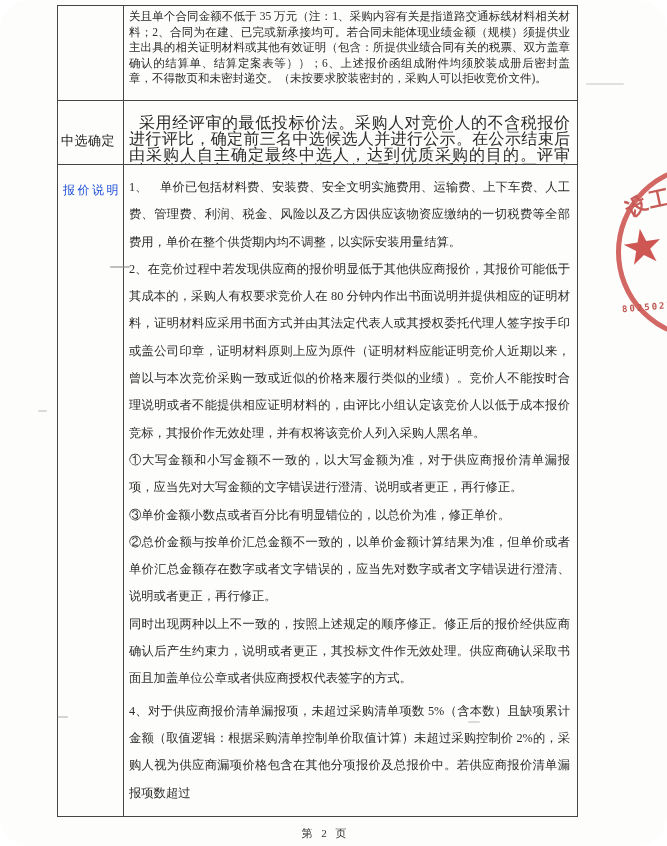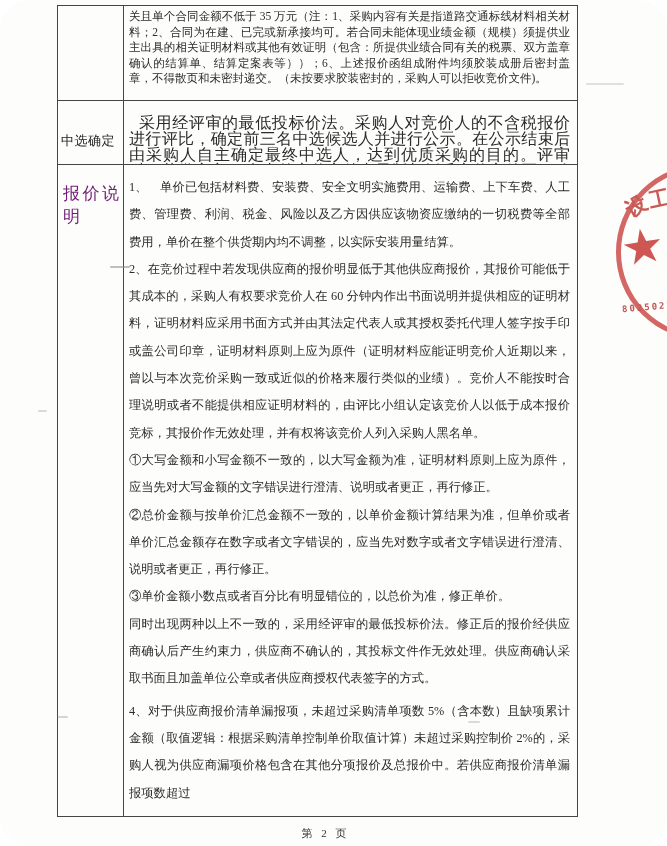--- a/index.html
+++ b/index.html
@@ -28,23 +28,23 @@
   .lbl{border-right:1px solid #454545;}
   .row2{border-top:1px solid #454545;}
   .row3{border-top:1px solid #454545;}
 
   .lbl-r2{
     font-size:13px;line-height:31px;
     padding:24px 0 0 3px;
     letter-spacing:.5px;color:#222;
   }
   .lbl-r3{
-    font-size:17px;
+    font-size:12px;
     padding:17px 0 0 5px;
-    letter-spacing:2.5px;color:#701a75;
+    letter-spacing:2.5px;color:#1d4ed8;
   }
 
   .content{padding:0 7px 0 5px;}
   .c-r1{
     font-size:11.5px;line-height:15.5px;
     padding-top:3px;text-align:justify;
   }
   .c-r2{
     font-size:16px;line-height:16px;
     padding-top:14px;text-align:justify;
@@ -113,25 +113,25 @@
     </div>
     <div class="cell content c-r2 row2">
       <p>采用经评审的最低投标价法。采购人对竞价人的不含税报价进行评比，确定前三名中选候选人并进行公示。在公示结束后由采购人自主确定最终中选人，达到优质采购的目的。评审时，若供应商 U 盘中的竞价文件电子版与纸质竞价文件不一致时，按照供应商提交的纸质竞价文件进行评比。</p>
     </div>
 
     <div class="cell lbl lbl-r3 row3">
       <span>报价说明</span>
     </div>
     <div class="cell content c-r3 row3">
       <p>1、　单价已包括材料费、安装费、安全文明实施费用、运输费、上下车费、人工费、管理费、利润、税金、风险以及乙方因供应该物资应缴纳的一切税费等全部费用，单价在整个供货期内均不调整，以实际安装用量结算。</p>
-      <p>2、在竞价过程中若发现供应商的报价明显低于其他供应商报价，其报价可能低于其成本的，采购人有权要求竞价人在 60 分钟内作出书面说明并提供相应的证明材料，证明材料应采用书面方式并由其法定代表人或其授权委托代理人签字按手印或盖公司印章，证明材料原则上应为原件（证明材料应能证明竞价人近期以来，曾以与本次竞价采购一致或近似的价格来履行类似的业绩）。竞价人不能按时合理说明或者不能提供相应证明材料的，由评比小组认定该竞价人以低于成本报价竞标，其报价作无效处理，并有权将该竞价人列入采购人黑名单。</p>
-      <p>①大写金额和小写金额不一致的，以大写金额为准，证明材料原则上应为原件，应当先对大写金额的文字错误进行澄清、说明或者更正，再行修正。</p>
+      <p>2、在竞价过程中若发现供应商的报价明显低于其他供应商报价，其报价可能低于其成本的，采购人有权要求竞价人在 80 分钟内作出书面说明并提供相应的证明材料，证明材料应采用书面方式并由其法定代表人或其授权委托代理人签字按手印或盖公司印章，证明材料原则上应为原件（证明材料应能证明竞价人近期以来，曾以与本次竞价采购一致或近似的价格来履行类似的业绩）。竞价人不能按时合理说明或者不能提供相应证明材料的，由评比小组认定该竞价人以低于成本报价竞标，其报价作无效处理，并有权将该竞价人列入采购人黑名单。</p>
+      <p>①大写金额和小写金额不一致的，以大写金额为准，对于供应商报价清单漏报项，应当先对大写金额的文字错误进行澄清、说明或者更正，再行修正。</p>
+      <p>③单价金额小数点或者百分比有明显错位的，以总价为准，修正单价。</p>
       <p>②总价金额与按单价汇总金额不一致的，以单价金额计算结果为准，但单价或者单价汇总金额存在数字或者文字错误的，应当先对数字或者文字错误进行澄清、说明或者更正，再行修正。</p>
-      <p>③单价金额小数点或者百分比有明显错位的，以总价为准，修正单价。</p>
-      <p>同时出现两种以上不一致的，采用经评审的最低投标价法。修正后的报价经供应商确认后产生约束力，供应商不确认的，其投标文件作无效处理。供应商确认采取书面且加盖单位公章或者供应商授权代表签字的方式。</p>
+      <p>同时出现两种以上不一致的，按照上述规定的顺序修正。修正后的报价经供应商确认后产生约束力，说明或者更正，其投标文件作无效处理。供应商确认采取书面且加盖单位公章或者供应商授权代表签字的方式。</p>
       <p class="p4">4、对于供应商报价清单漏报项，未超过采购清单项数 5%（含本数）且缺项累计金额（取值逻辑：根据采购清单控制单价取值计算）未超过采购控制价 2%的，采购人视为供应商漏项价格包含在其他分项报价及总报价中。若供应商报价清单漏报项数超过</p>
     </div>
 
   </div>
 
   <div class="stamp">
     <div class="stamp-ring"></div>
     <span class="stamp-char ch1">设</span>
     <span class="stamp-char ch2">工</span>
     <span class="stamp-star">★</span>

